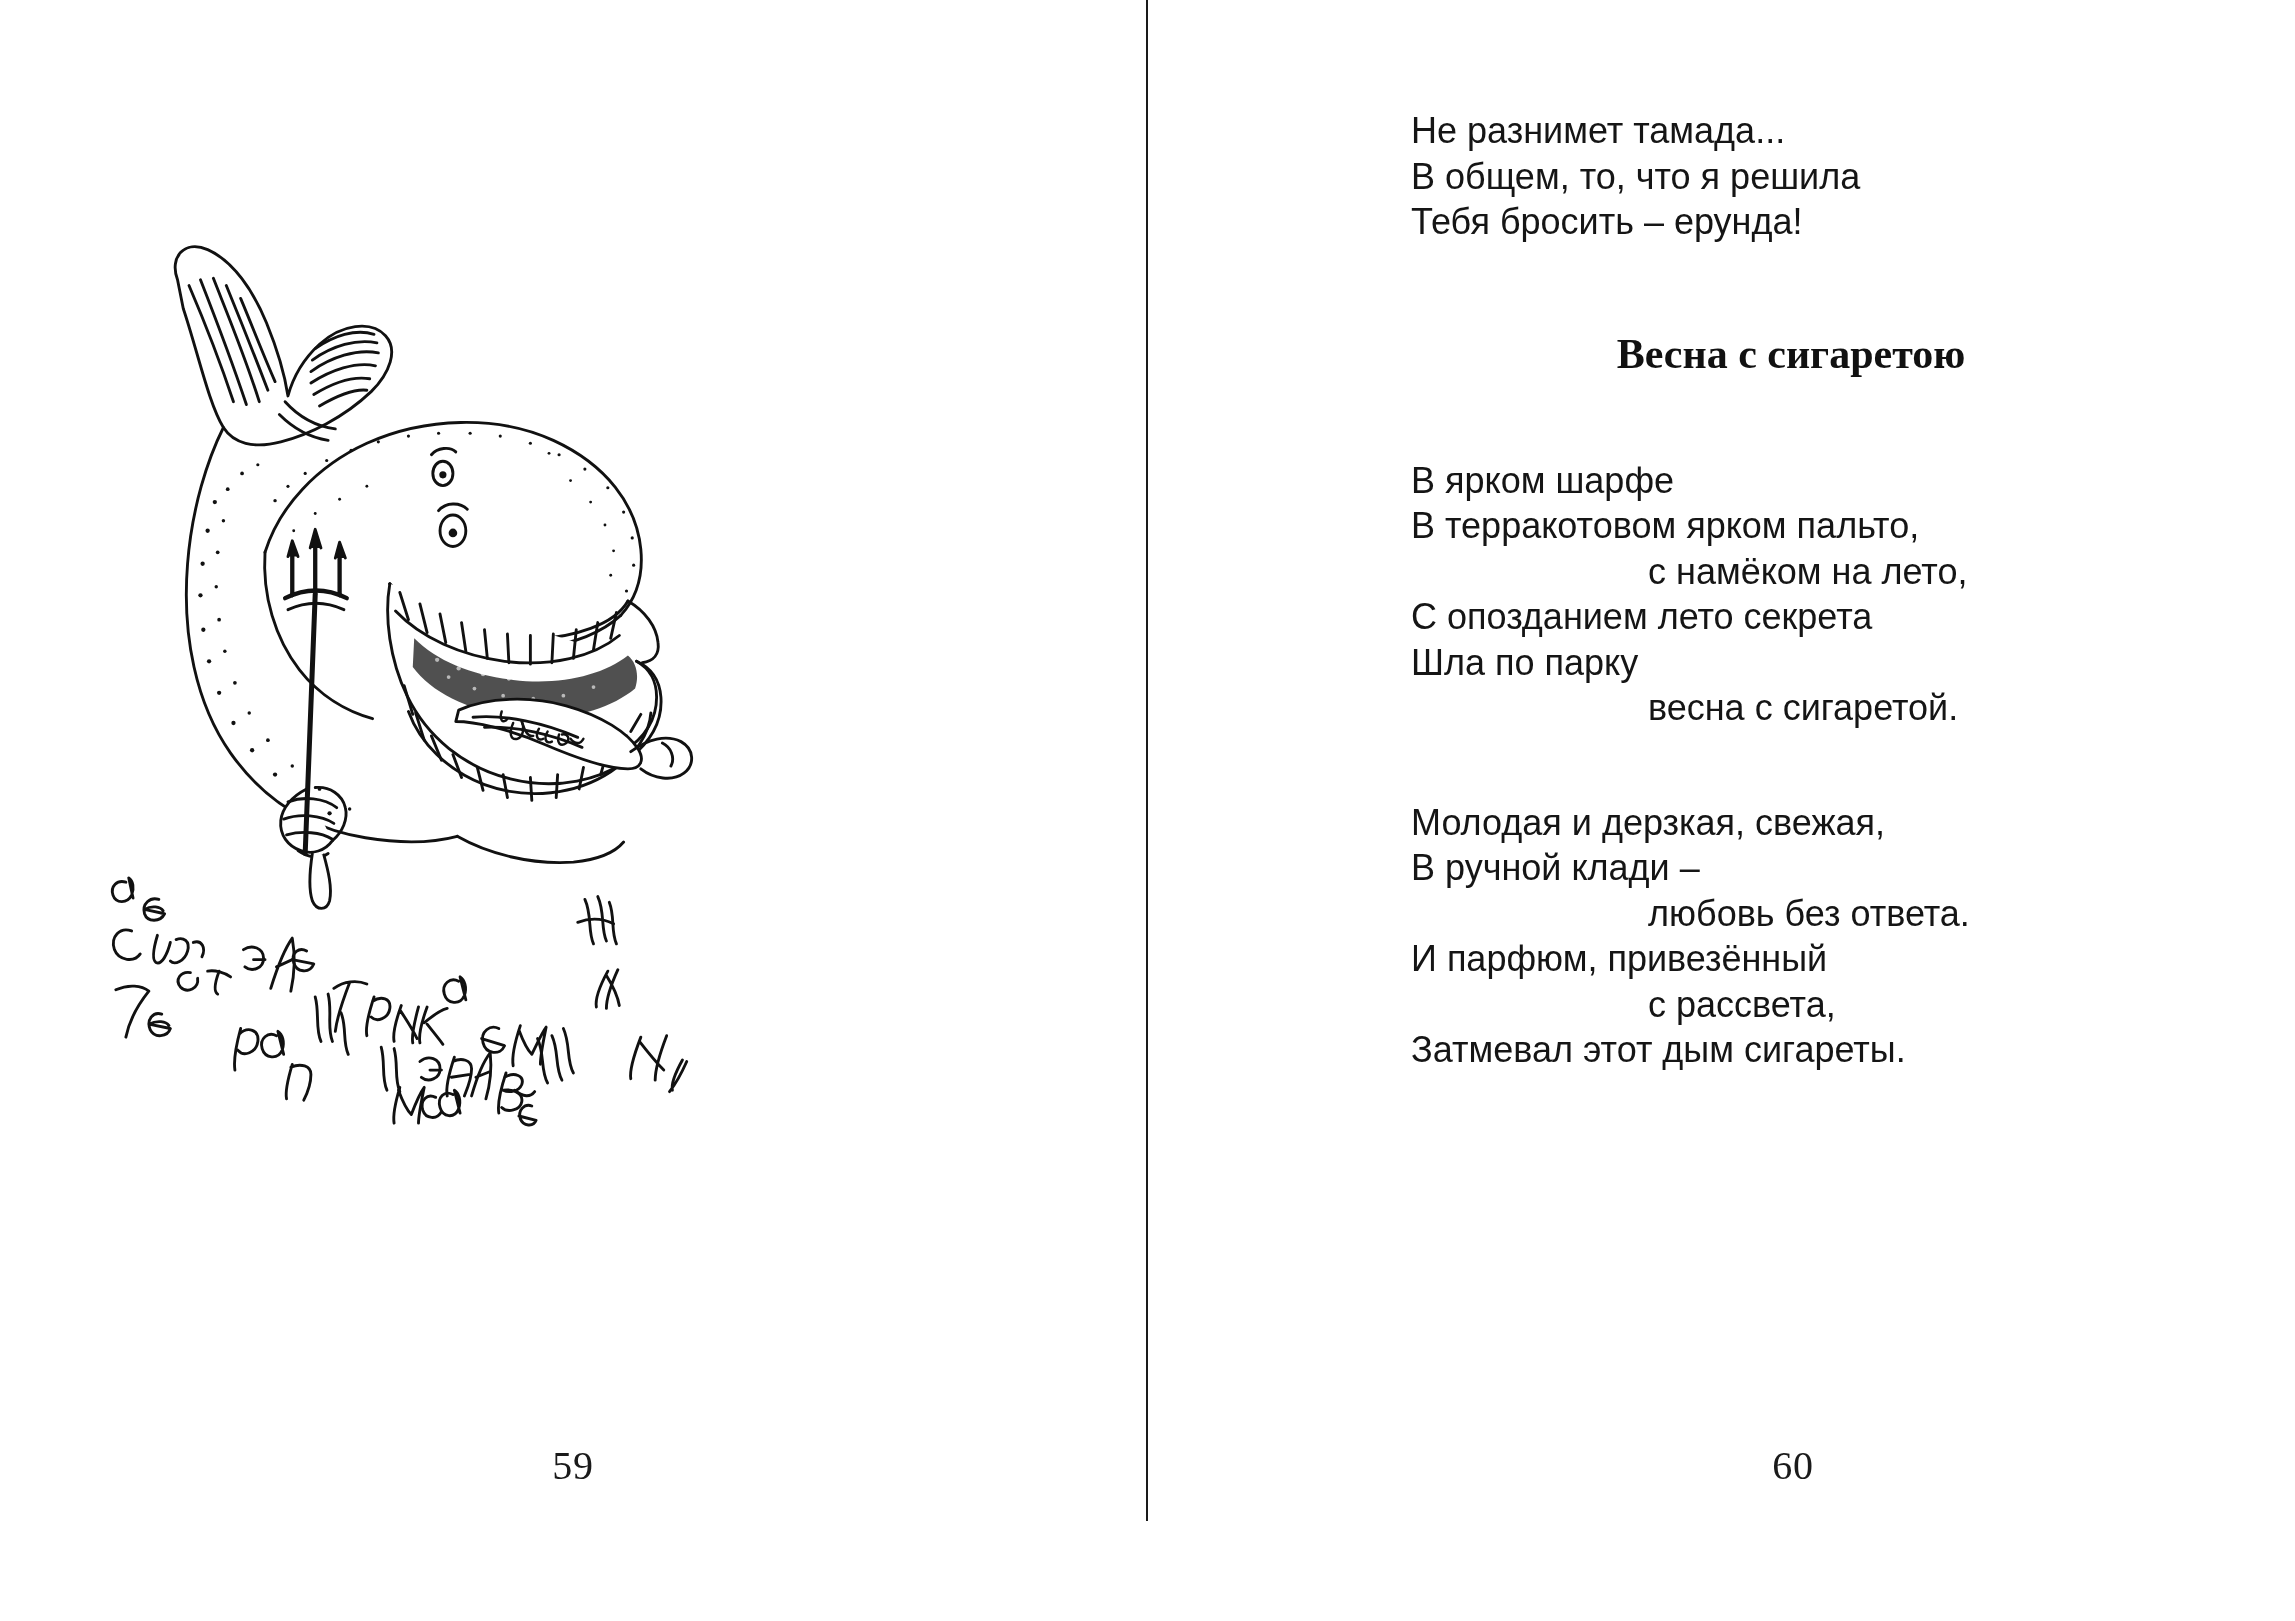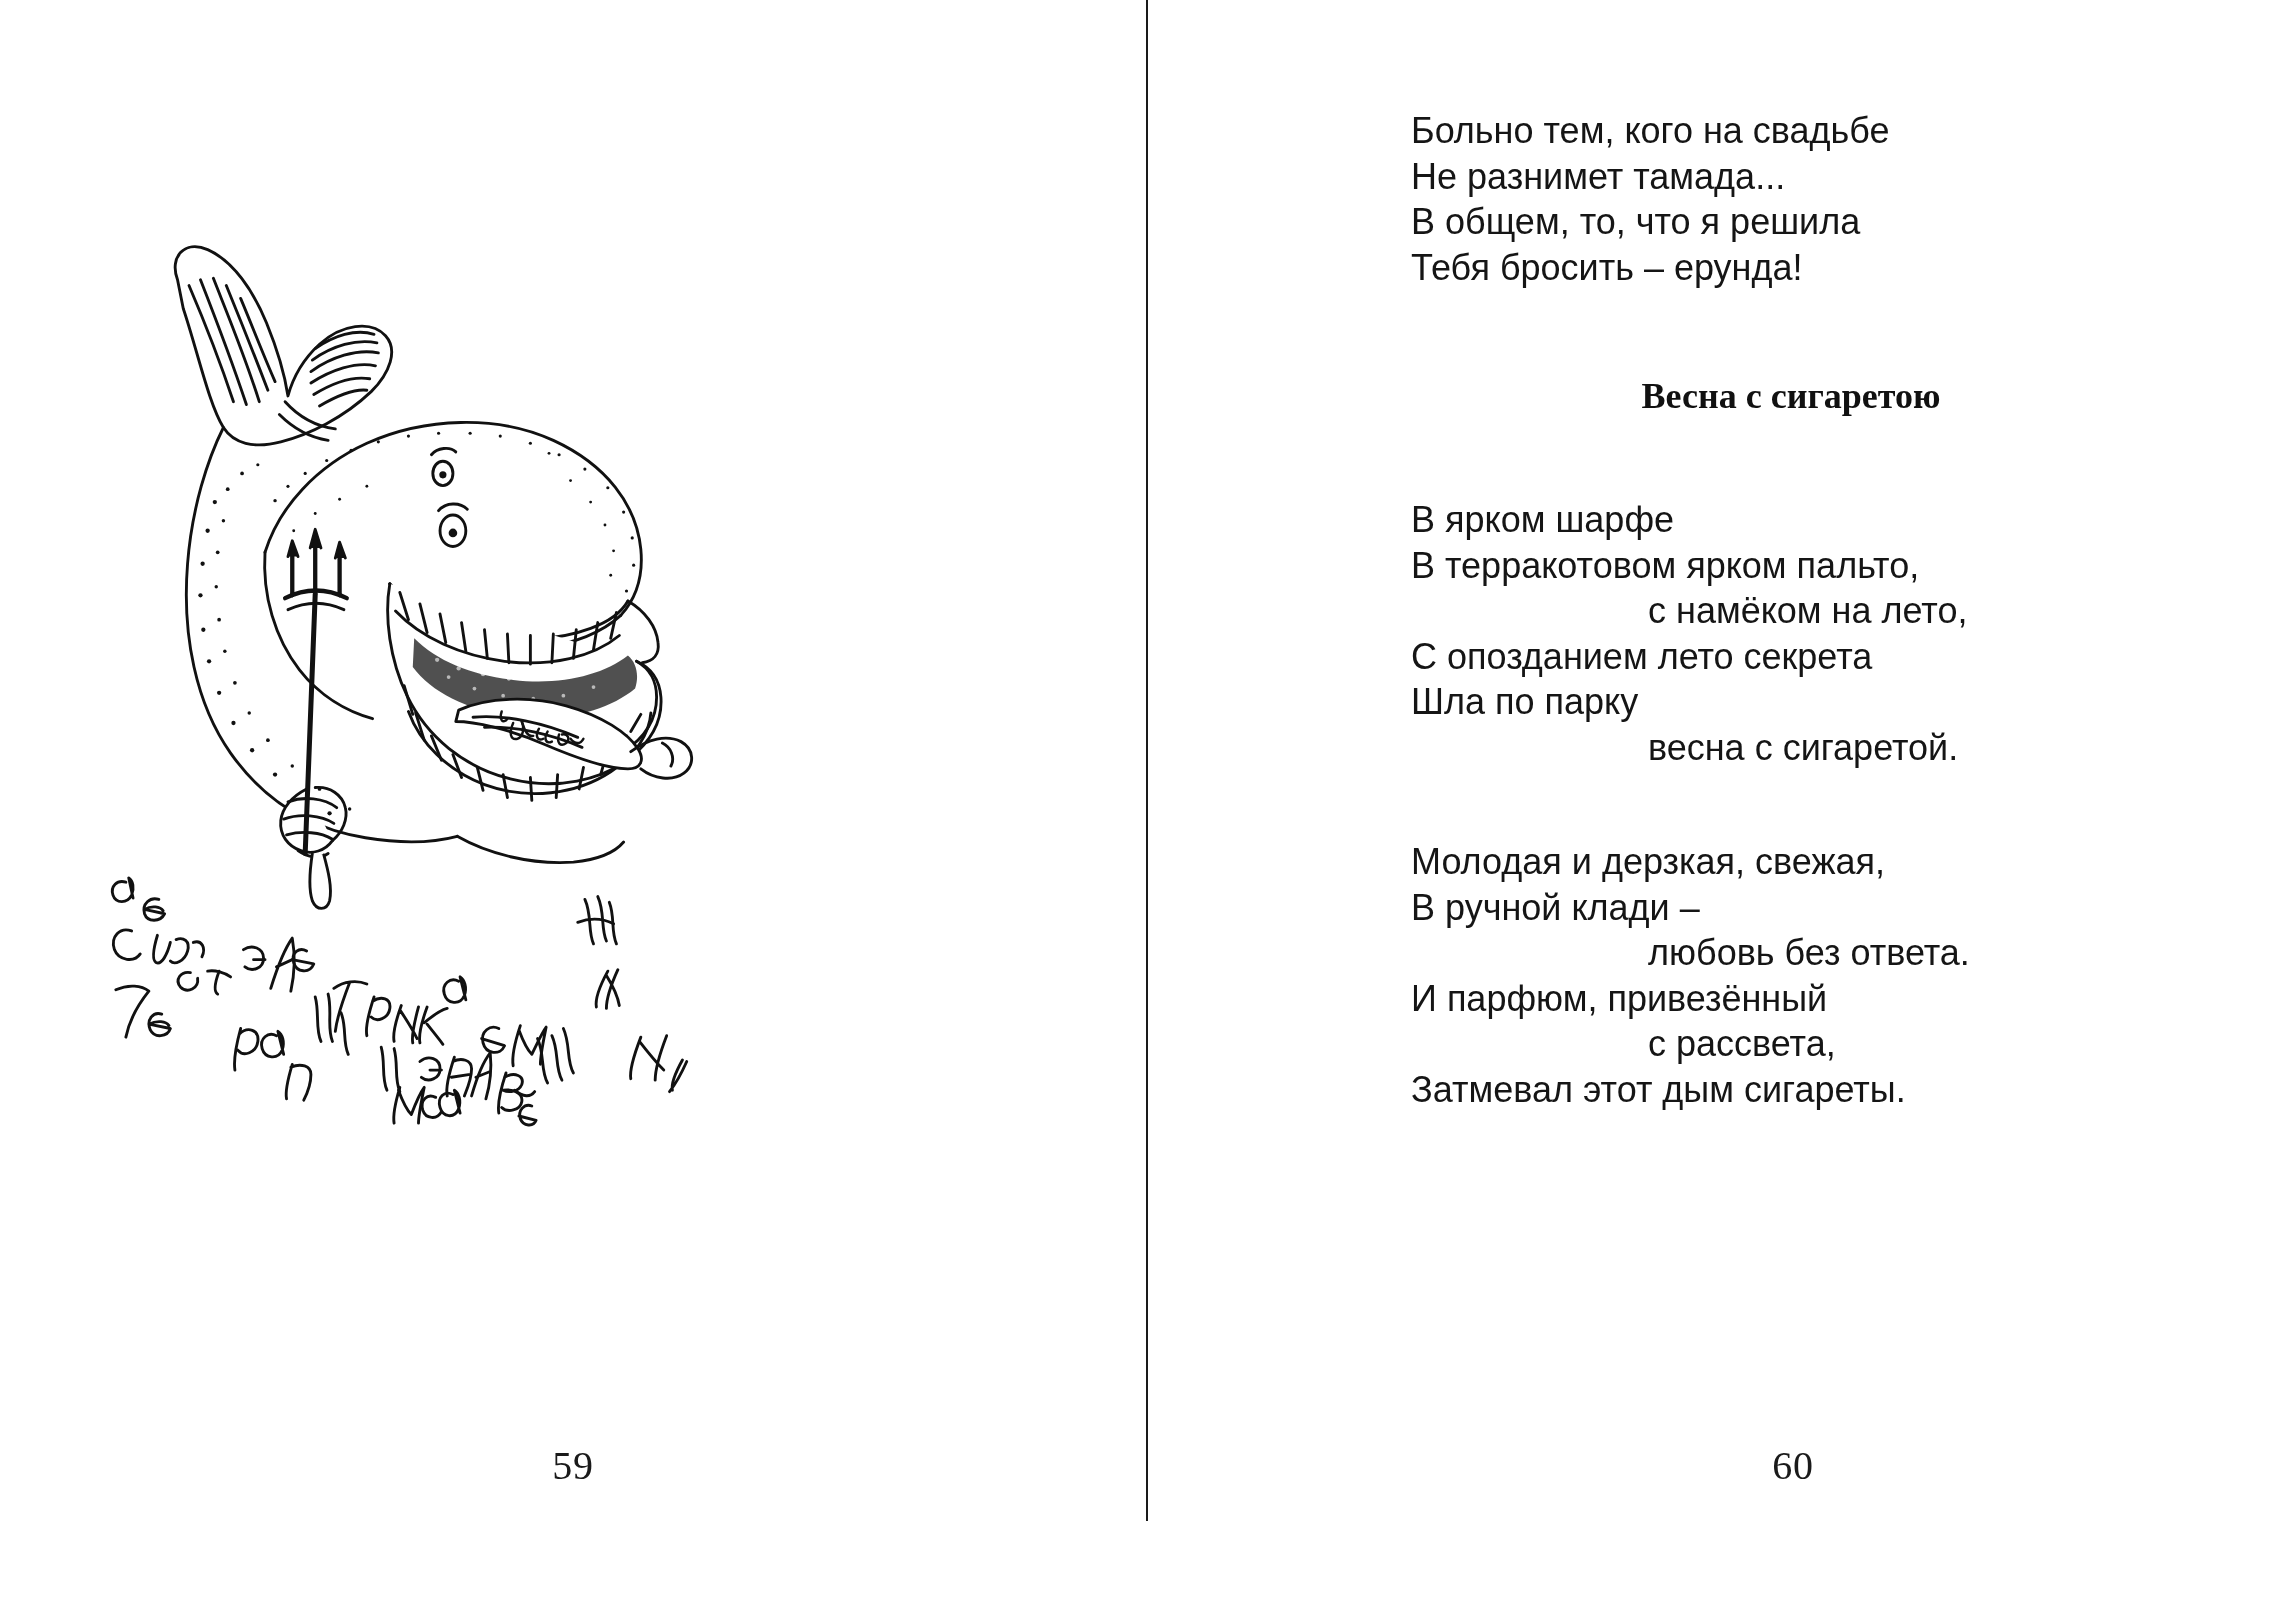--- a/index.html
+++ b/index.html
@@ -96,21 +96,21 @@
   }
   .line.indent-1 {
     padding-left: 237px;
   }
   .line.indent-2 {
     padding-left: 237px;
   }
   .poem-title {
     font-family: "Liberation Serif", serif;
     font-weight: bold;
-    font-size: 36px;
+    font-size: 42px;
     color: #111111;
     text-align: center;
     padding-right: 29px;
   }
   .gap-medium { height: 69px; }
   .gap-title-before { height: 85px; }
   .gap-title-after { height: 80px; }
 </style>
 </head>
 <body>
@@ -391,21 +391,20 @@
 
     <div class="folio folio-left">59</div>
   </div>
 
   <div class="gutter-line"></div>
 
   <div class="page page-right">
     <div class="text-column">
 
       <div class="stanza">
-        <div class="line">Больно тем, кого на свадьбе</div>
         <div class="line">Не разнимет тамада...</div>
         <div class="line">В общем, то, что я решила</div>
         <div class="line">Тебя бросить – ерунда!</div>
       </div>
 
       <div class="gap-title-before"></div>
 
       <div class="poem-title">Весна с сигаретою</div>
 
       <div class="gap-title-after"></div>

